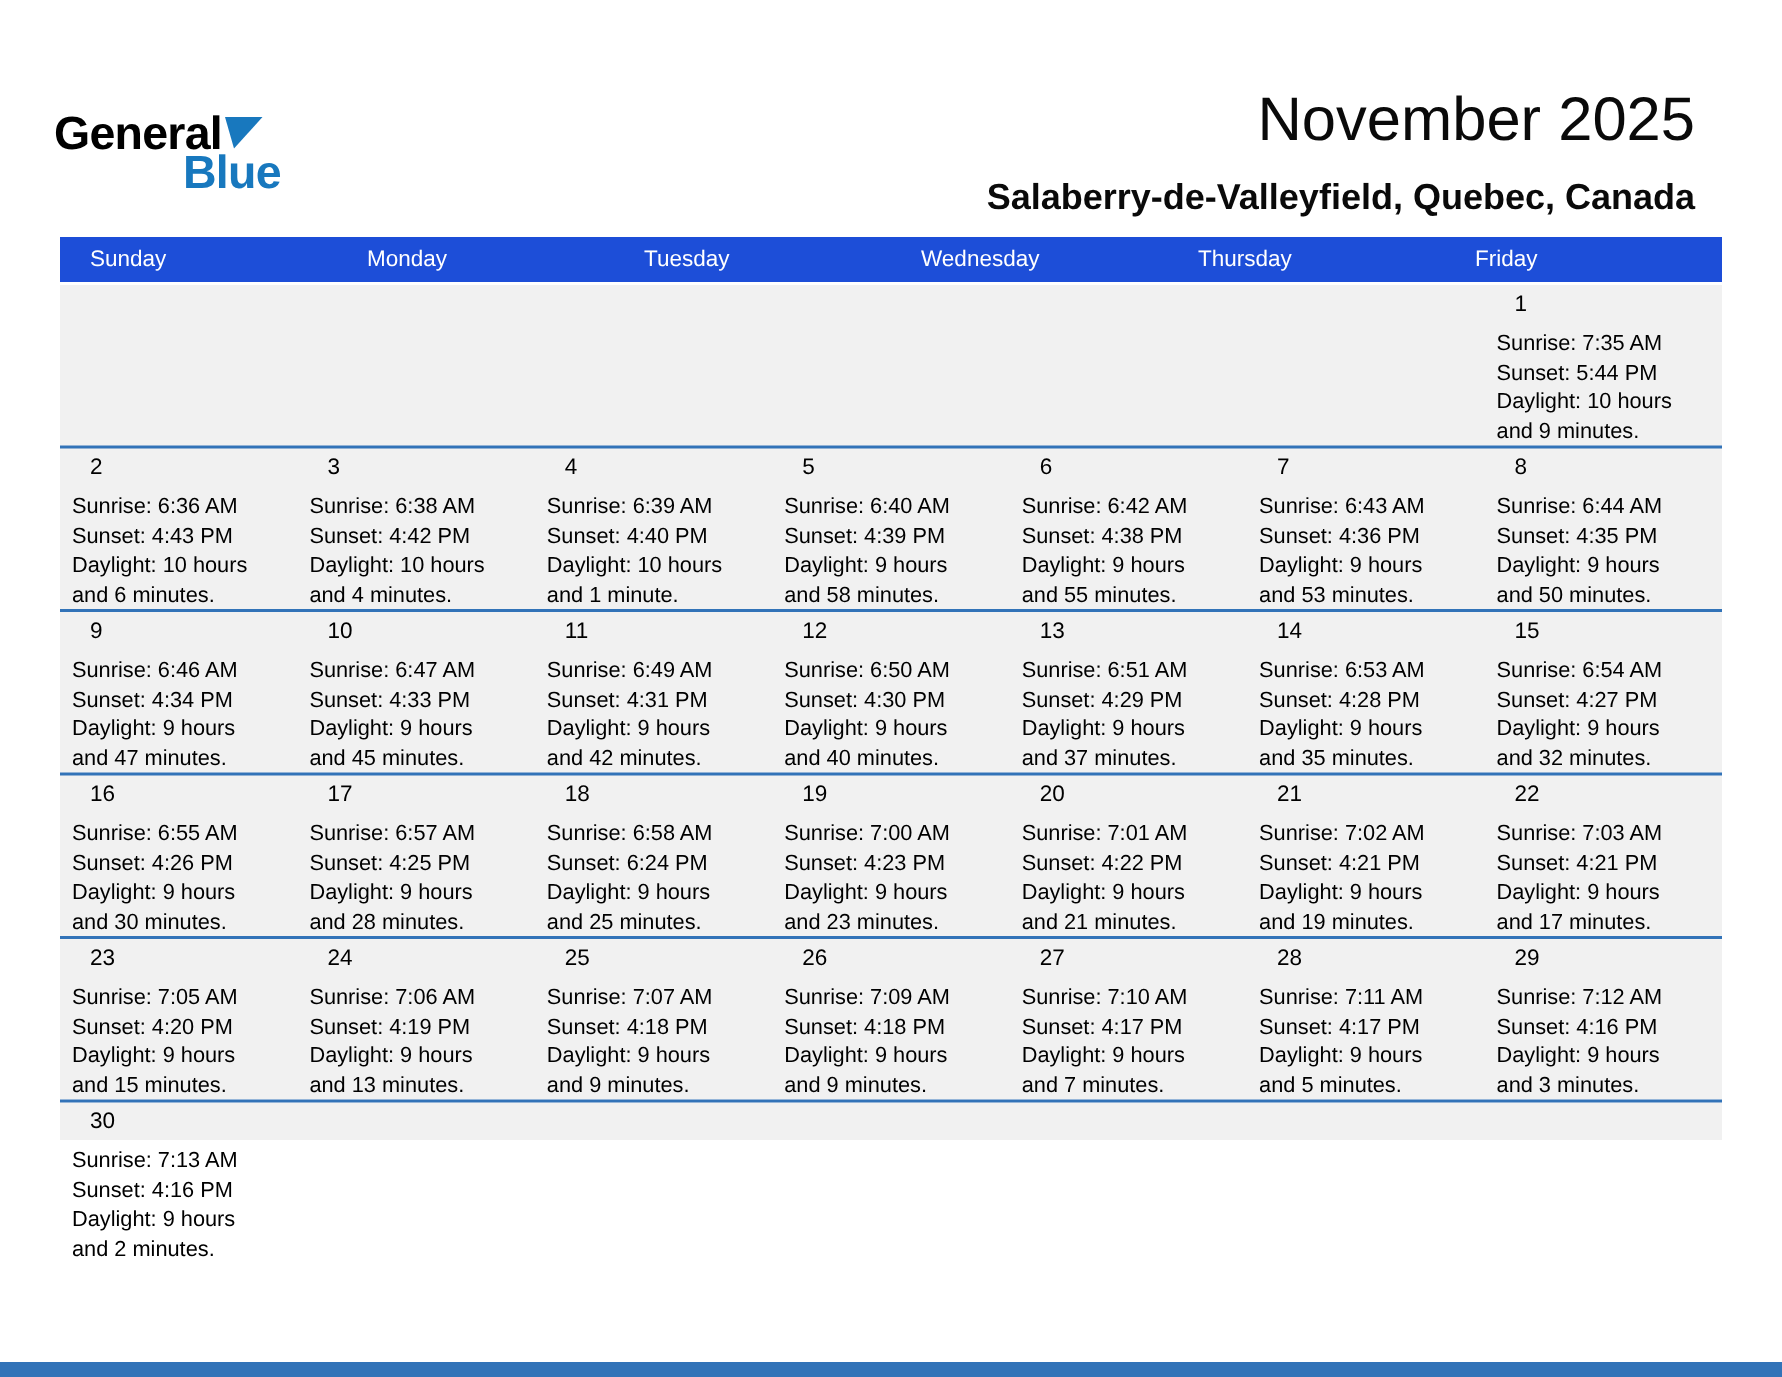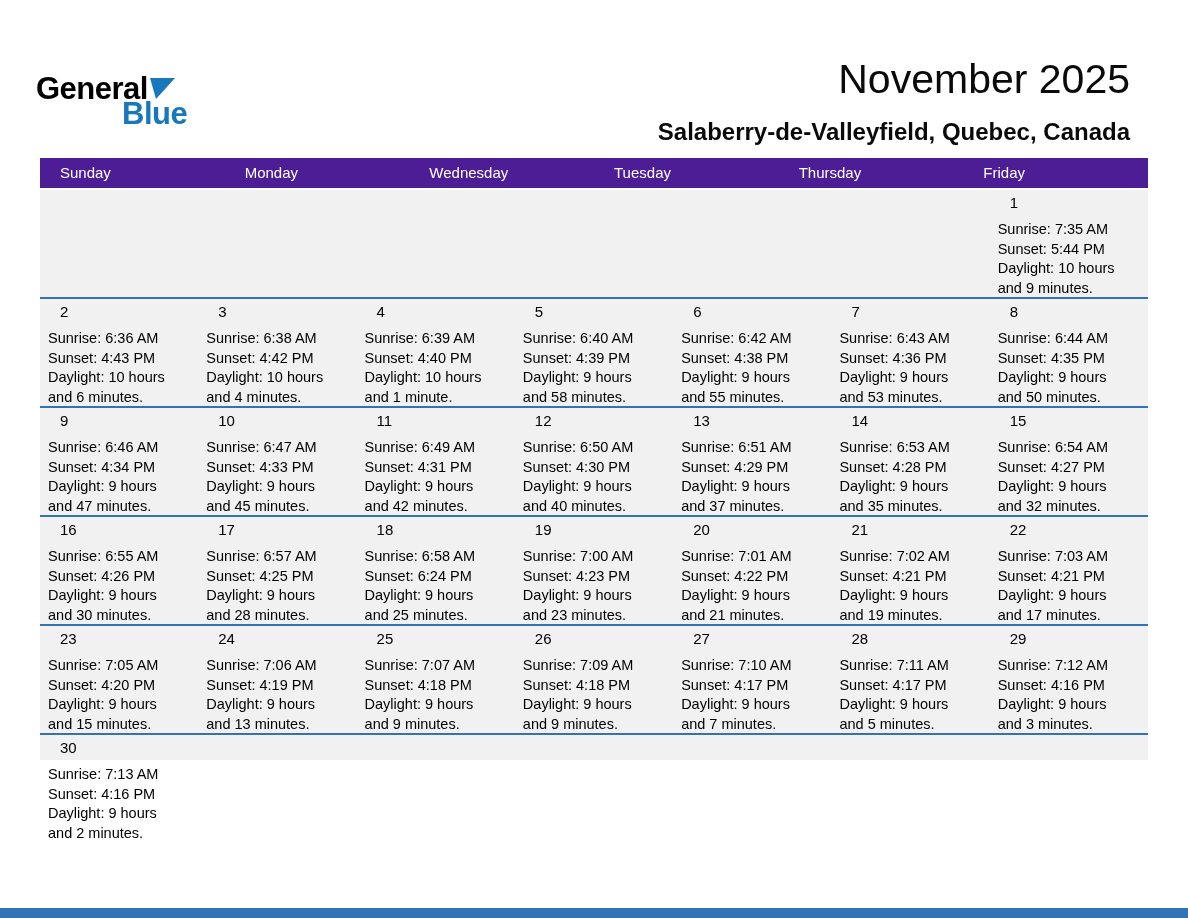--- a/index.html
+++ b/index.html
@@ -70,25 +70,25 @@
           </svg>
       </span>
     </div>
     <div class="logo-blue" style="color: rgb(24, 120, 190);">Blue</div>
   </div>
 
   <div class="cal-title">November 2025</div>
   <div class="cal-subtitle">Salaberry-de-Valleyfield, Quebec, Canada</div>
 
   <div class="calendar">
-    <div class="weekday-header" style="background: #4c1d95;">
+    <div class="weekday-header" style="background: #1d4ed8;">
         <div class="weekday">Sunday</div>
         <div class="weekday">Monday</div>
+        <div class="weekday">Tuesday</div>
         <div class="weekday">Wednesday</div>
-        <div class="weekday">Tuesday</div>
         <div class="weekday">Thursday</div>
         <div class="weekday">Friday</div>
       </div>
     <div class="calendar-body">
         <div class="week-row first">
           <div class="day-cell"></div>
           <div class="day-cell"></div>
           <div class="day-cell"></div>
           <div class="day-cell"></div>
           <div class="day-cell"></div>

